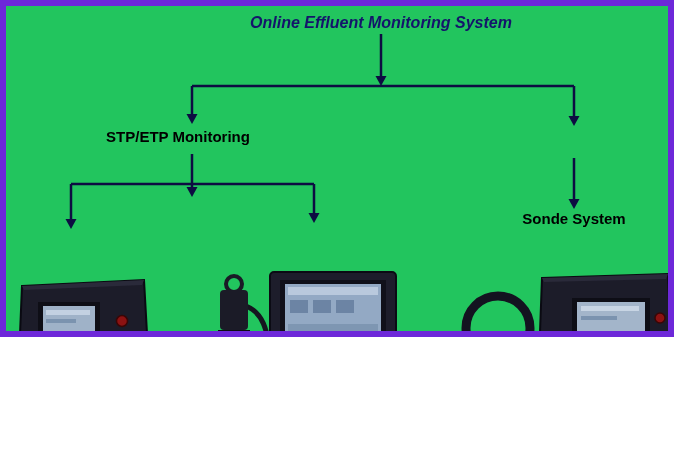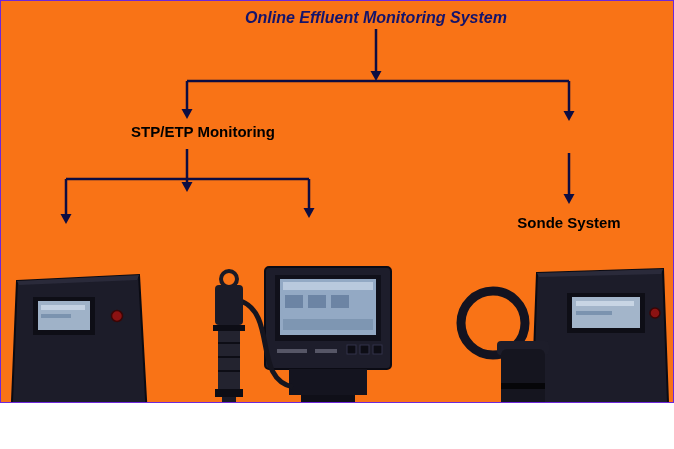--- a/index.html
+++ b/index.html
@@ -4,23 +4,23 @@
 <style>
   html, body {
     margin: 0;
     padding: 0;
     background: #ffffff;
     font-family: "Liberation Sans", sans-serif;
   }
   .frame {
     position: relative;
     width: 674px;
-    height: 403px;
-    background: #f97316;
-    border: 1px solid #6d28d9;
+    height: 337px;
+    background: #22c55e;
+    border: 6px solid #6d28d9;
     box-sizing: border-box;
     overflow: hidden;
   }
   .connectors {
     position: absolute;
     left: 0; top: 0;
     width: 674px; height: 449px;
     pointer-events: none;
   }
   .node-label {
@@ -79,26 +79,26 @@
       <polygon points="562.5,110 573.5,110 568,120"></polygon>
       <polygon points="180.5,181 191.5,181 186,191"></polygon>
       <polygon points="59.5,213 70.5,213 65,223"></polygon>
       <polygon points="302.5,207 313.5,207 308,217"></polygon>
       <polygon points="562.5,193 573.5,193 568,203"></polygon>
     </g>
   </svg>
 
   <div class="diagram-title">Online Effluent Monitoring System</div>
 
-  <div class="node-label" style="left:202px; top:122px;text-align:center;">STP/ETP Monitoring</div>
+  <div class="node-label" style="left:172px; top:122px;text-align:center;">STP/ETP Monitoring</div>
 
 
 
 
-  <div class="node-label" style="left:568px; top:204px;margin-top:9px;">Sonde System</div>
+  <div class="node-label" style="left:568px; top:204px;">Sonde System</div>
 
   <div class="device" style="left:2px; top:270px; width:152px; height:176px;">
     <svg width="152" height="176" viewBox="0 0 152 176" aria-hidden="true">
 
       <polygon points="14,10 136,4 144,146 8,154" fill="#1c1c29" stroke="#0a0a12" stroke-width="2"></polygon>
       <polygon points="14,10 136,4 134,9 16,14" fill="#2a2a3a"></polygon>
 
       <rect x="30" y="26" width="62" height="38" fill="#0e0e16"></rect>
       <rect x="35" y="30" width="52" height="29" fill="#9fb2c8"></rect>
       <rect x="38" y="34" width="44" height="5" fill="#c3d1e2"></rect>

